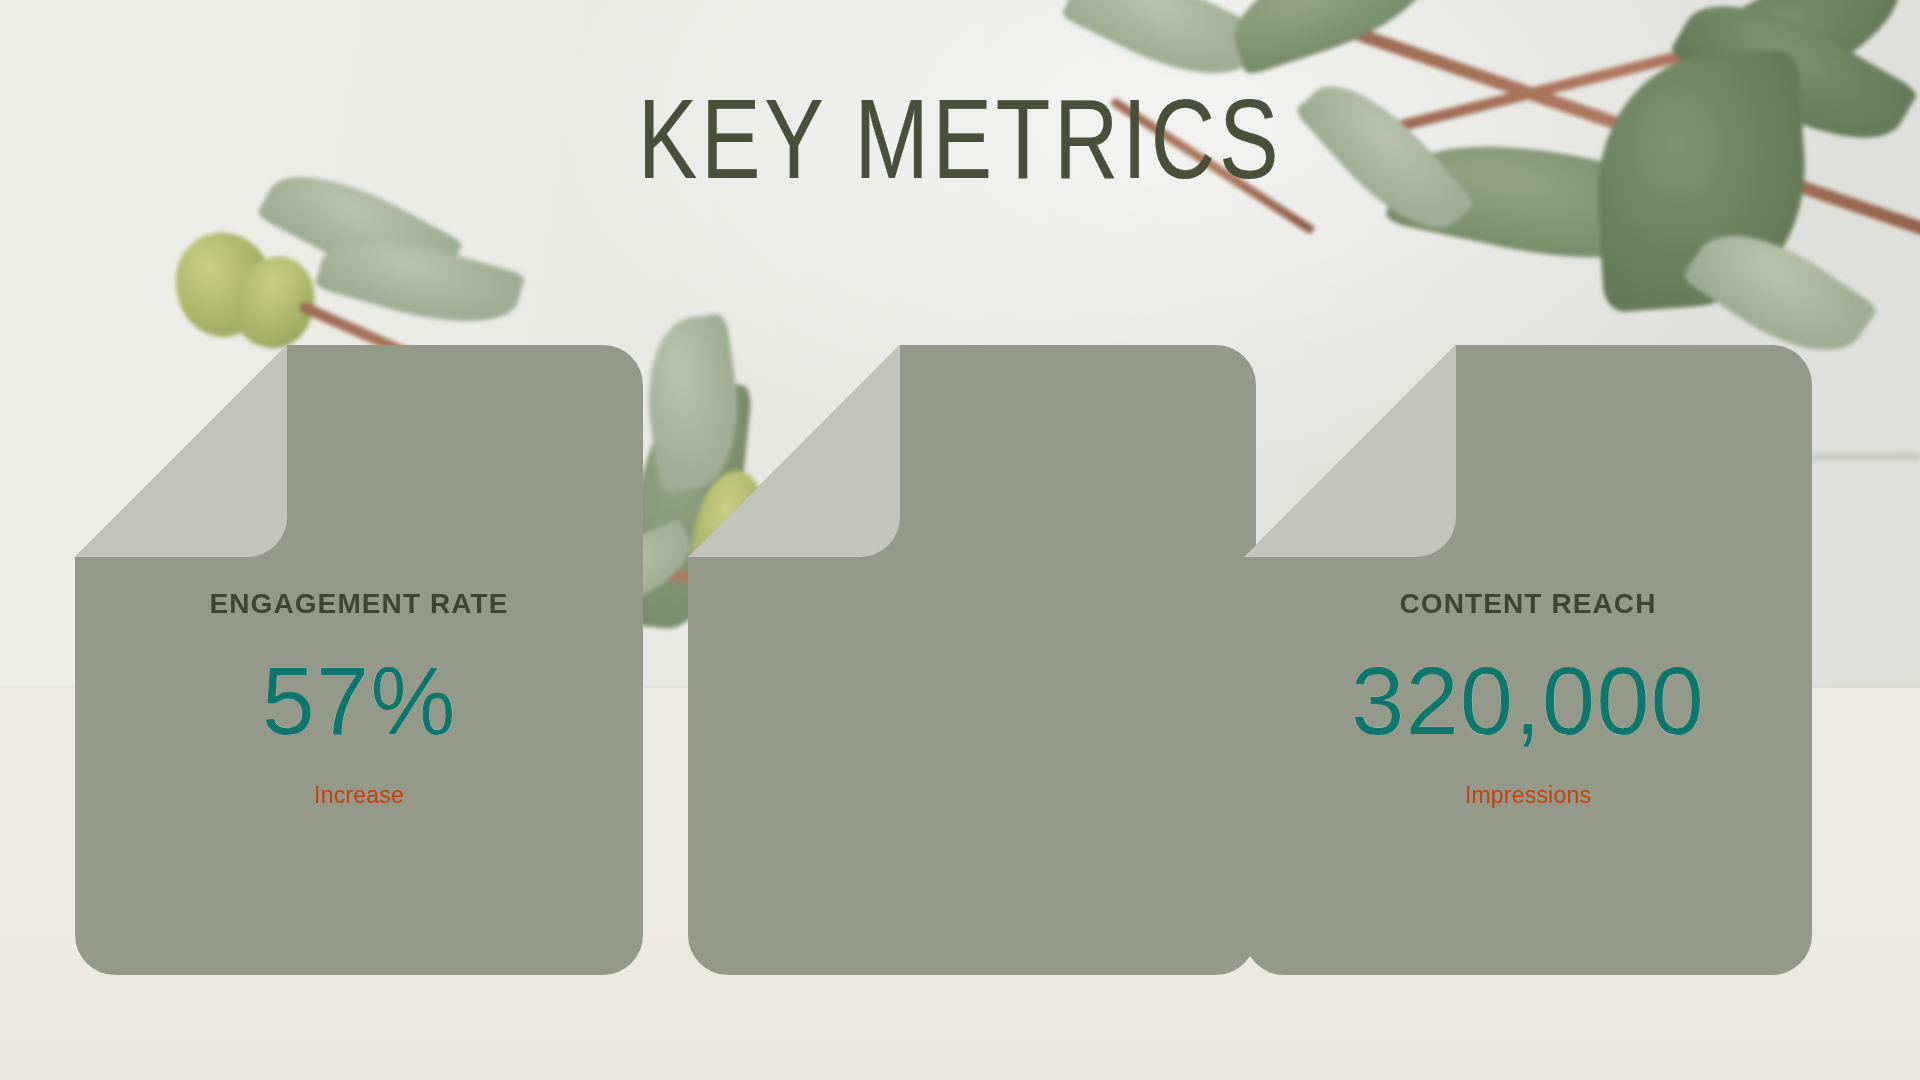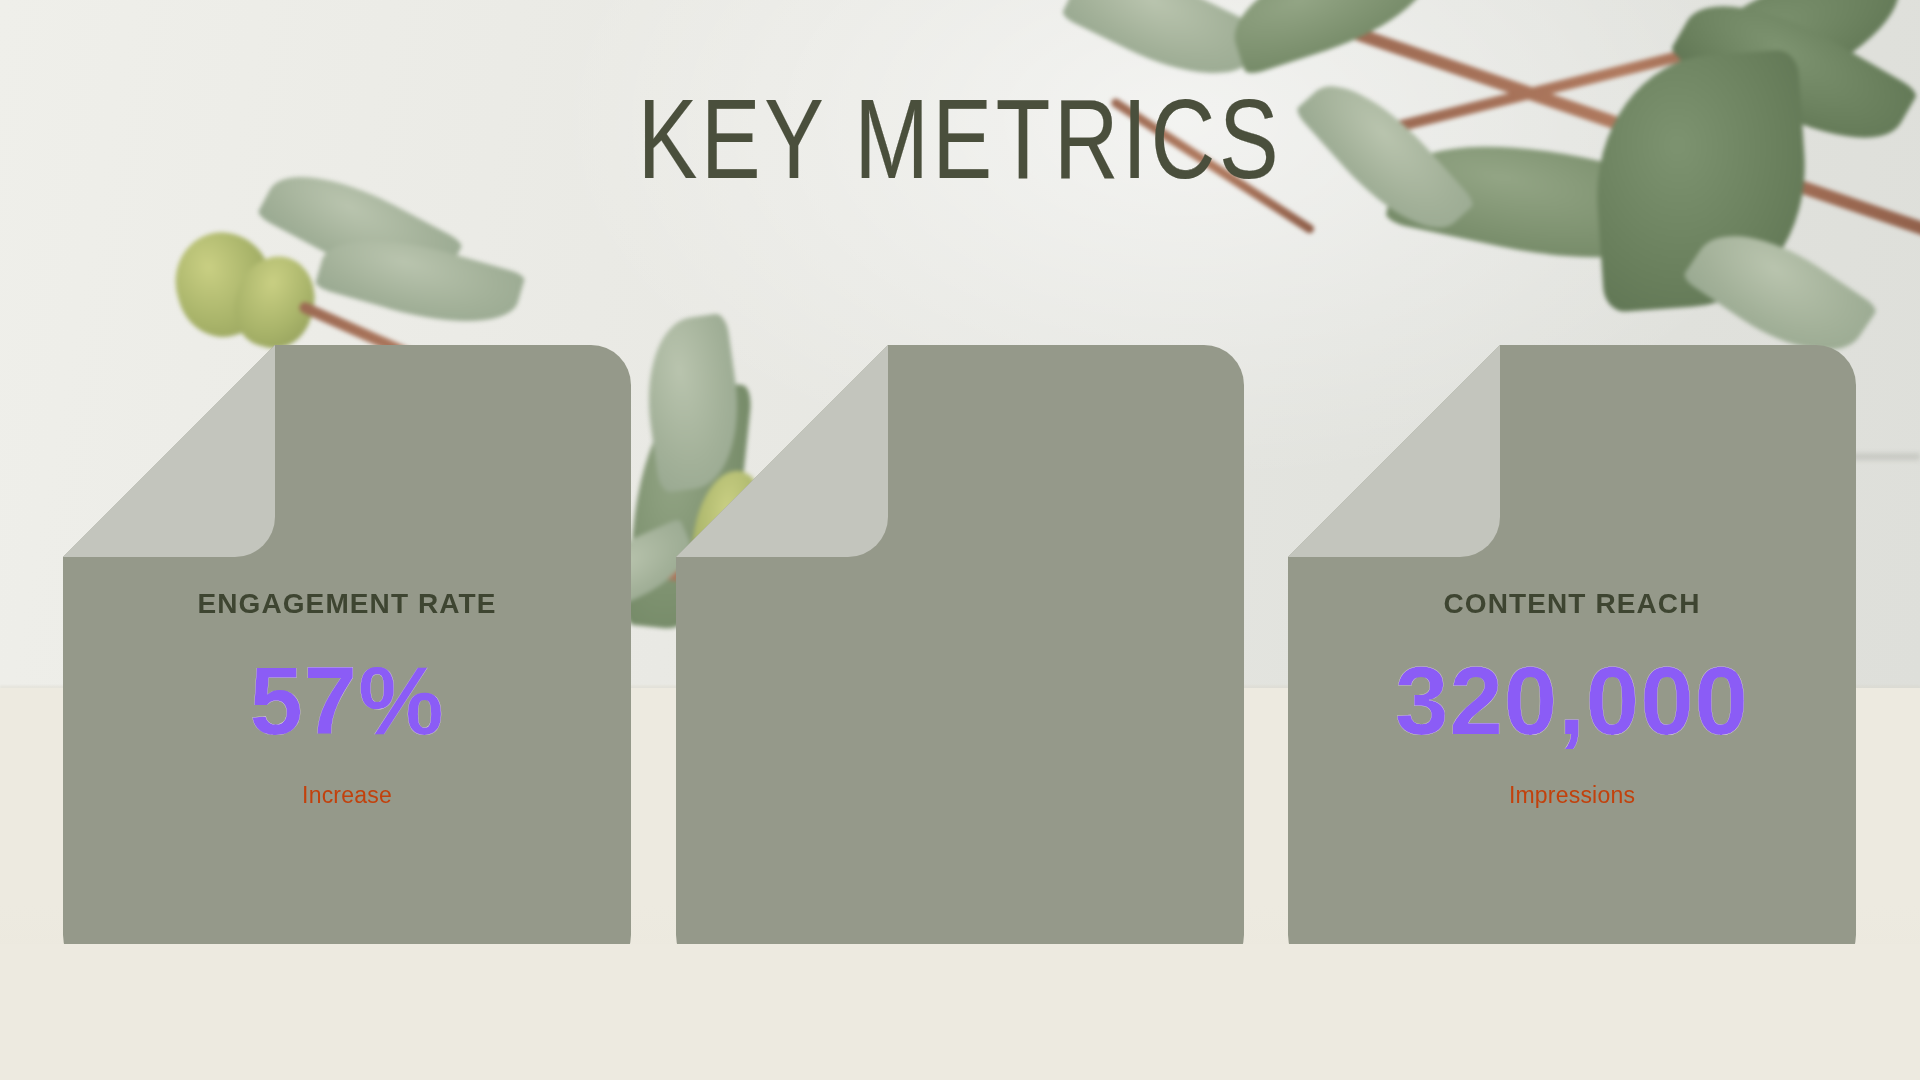--- a/index.html
+++ b/index.html
@@ -6,21 +6,21 @@
   * { margin:0; padding:0; box-sizing:border-box; }
   html, body {
     width:1920px; height:1080px;
     overflow:hidden;
     font-family:"Liberation Sans", sans-serif;
     background:#EDEAE0;
   }
 
   #stage {
     position:relative;
-    width:1920px; height:944px;
+    width:1920px; height:1080px;
     overflow:hidden;
   }
 
   
   .photo-wrap { position:absolute; inset:0; overflow:hidden; }
 
   
   .wall {
     position:absolute; left:0; top:0; width:1920px; height:692px;
     background:
@@ -86,24 +86,25 @@
   }
 
   
   .cards { position:absolute; left:0; top:0; width:1920px; height:1080px; }
 
   .card {
     position:absolute;
     top:345px;
     width:568px;
     height:630px;
+    margin-left:12px;
   }
   .card.c1 { left:63px;   }
   .card.c2 { left:676px;  }
-  .card.c3 { left:1288px; }
+  .card.c3 { left:1232px; }
 
   .card-shape { position:absolute; inset:0; }
   .card-shape svg { display:block; width:100%; height:100%; overflow:visible; }
 
   .card-content {
     position:absolute;
     left:0; right:0;
     top:245px;
     text-align:center;
     padding:0 28px;
@@ -111,23 +112,23 @@
   .metric-label {
     font-size:28px;
     font-weight:700;
     letter-spacing:1.1px;
     color:#3E4531;
     line-height:1;
   }
   .metric-value {
     margin-top:34px;
     font-size:96px;
-    font-weight:700;
+    font-weight:400;
     letter-spacing:1px;
-    color:#8b5cf6;
+    color:#0f766e;
     line-height:1.02;
     -webkit-text-stroke:0.2px #EDEBDD;
   }
   .metric-sub {
     margin-top:34px;
     font-size:23px;
     font-weight:400;
     letter-spacing:.2px;
     color:#c2410c;
     line-height:1;

